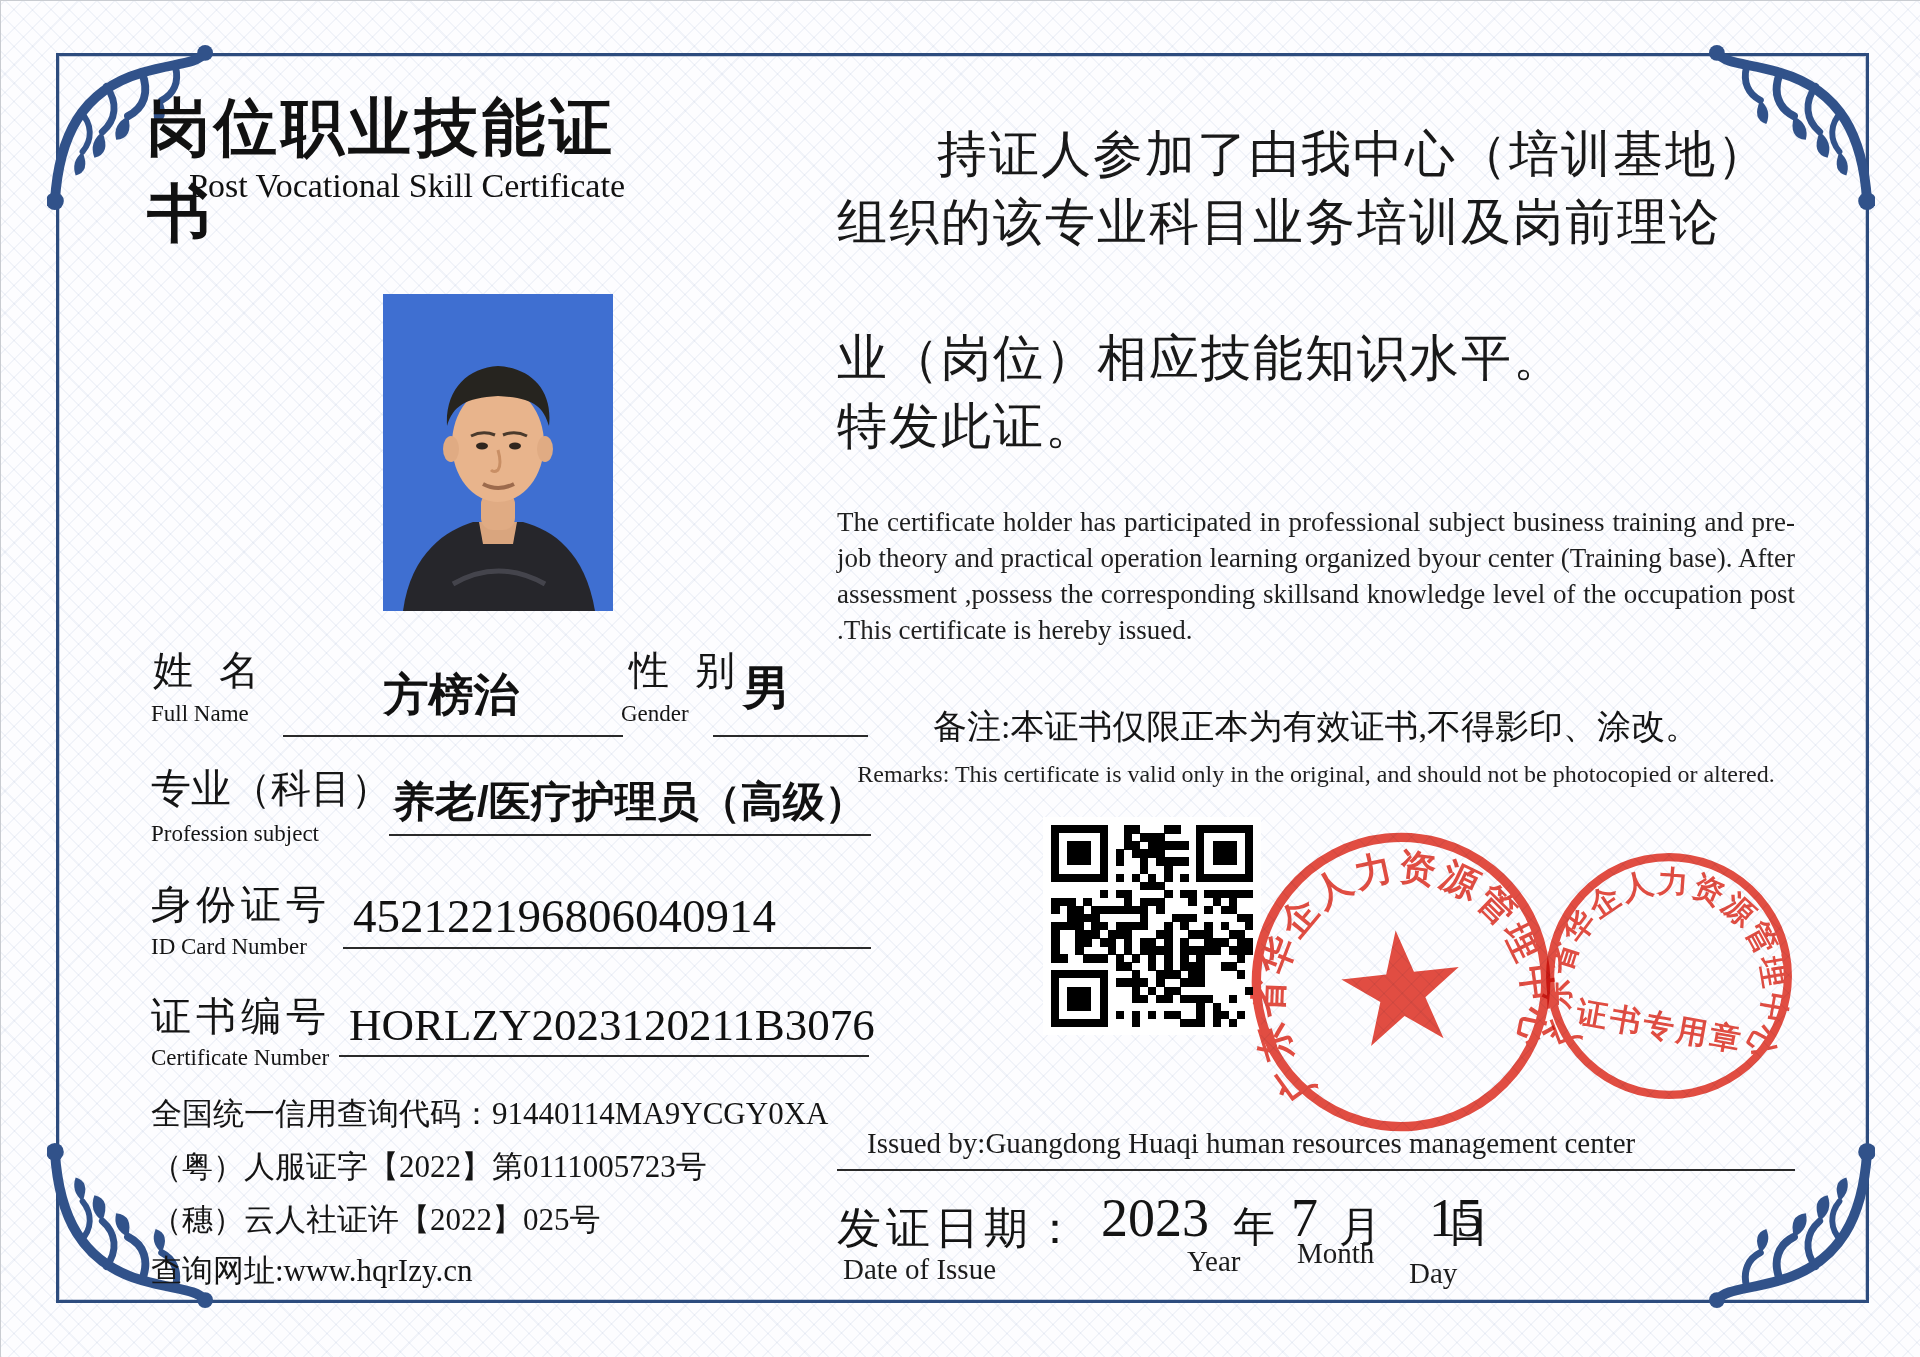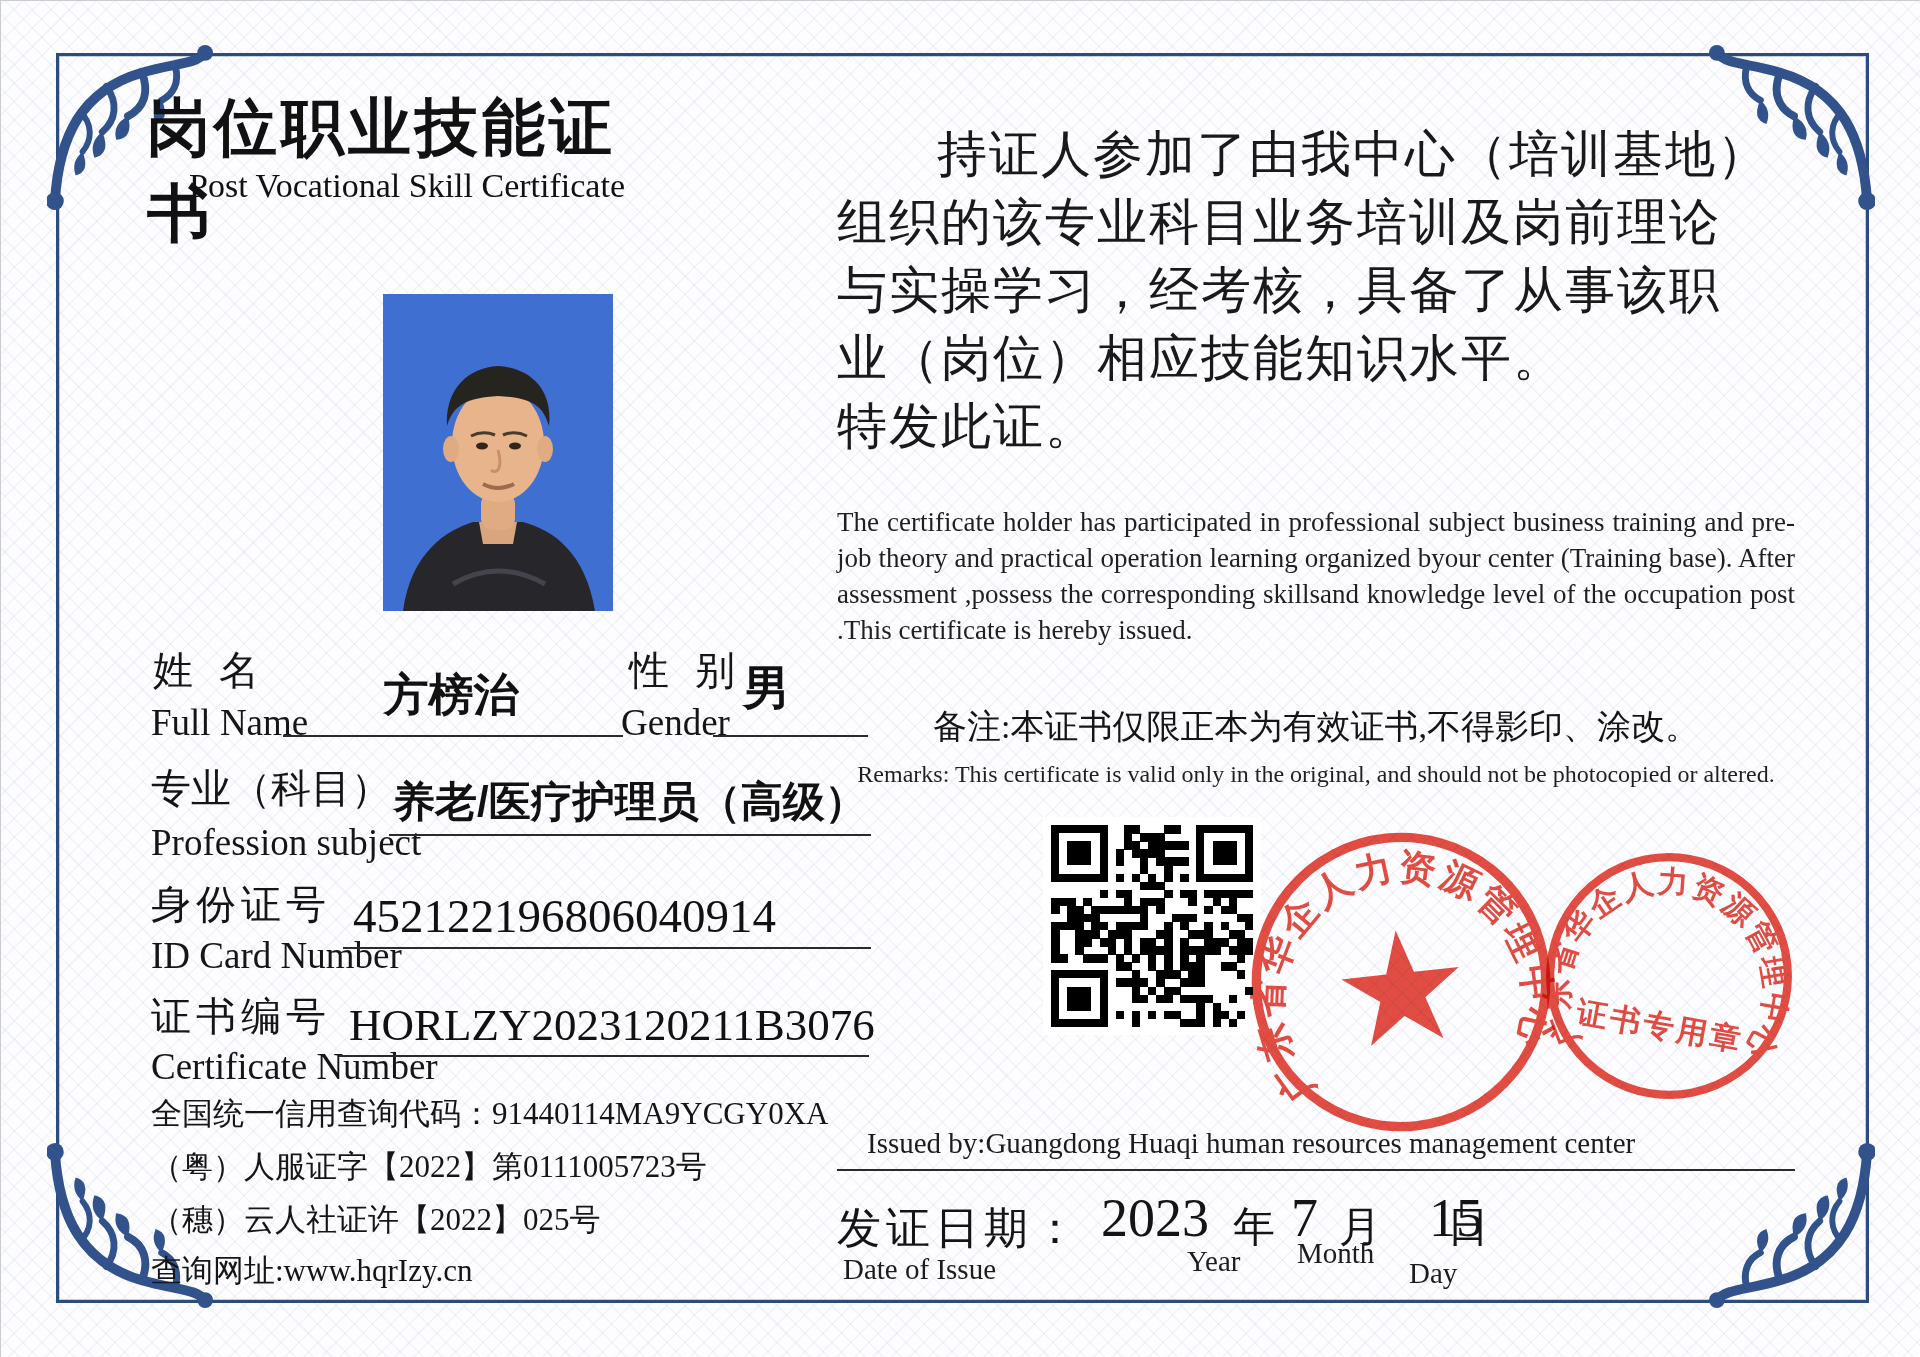--- a/index.html
+++ b/index.html
@@ -17,21 +17,21 @@
   .border-frame{
     left:55px;top:52px;width:1807px;height:1244px;
     border:3px solid #2d4c7e;box-shadow:inset 0 0 0 1px rgba(45,76,126,.25);
   }
   .corner{width:168px;height:168px;}
   .corner svg{width:100%;height:100%;display:block;}
   .title-cn{left:146px;top:84px;width:520px;text-align:left;font-size:63px;font-weight:bold;letter-spacing:4px;color:#111;}
   .title-en{left:146px;top:166px;width:520px;text-align:center;font-size:34px;color:#111;}
   .photo{left:382px;top:293px;width:230px;height:317px;}
   .label-cn{font-size:40px;color:#151515;white-space:nowrap;}
-  .label-en{font-size:37px;color:#151515;white-space:nowrap;}
+  .label-en{font-size:23px;color:#151515;white-space:nowrap;}
   .value-sans{font-family:"Liberation Sans","DejaVu Sans",sans-serif;font-weight:600;color:#111;white-space:nowrap;}
   .value-serif{font-family:"Liberation Serif","DejaVu Serif",serif;color:#111;white-space:nowrap;}
   .uline{border-top:2px solid #2a2a2a;height:0;}
   .footer-line{font-size:31px;color:#151515;white-space:nowrap;}
   .body-line{left:836px;width:962px;font-size:50px;letter-spacing:2px;color:#191919;white-space:nowrap;}
   .body-en{left:836px;top:503px;width:958px;font-size:27px;line-height:36px;text-align:justify;color:#1f1f1f;font-family:Liberation Serif, serif;}
   .remark-cn{left:836px;top:703px;width:958px;text-align:center;font-size:34px;color:#151515;white-space:nowrap;}
   .remark-en{left:836px;top:760px;width:958px;text-align:center;font-size:24px;color:#1f1f1f;white-space:nowrap;}
   .stamp{mix-blend-mode:multiply;opacity:.88;}
   .qr{left:1042px;top:816px;width:218px;height:218px;background:#fff;}
@@ -149,21 +149,20 @@
   <div class="abs value-serif" style="left:348px;top:998px;font-size:45px;">HORLZY2023120211B3076</div>
   <div class="abs uline" style="left:338px;top:1054px;width:530px;"></div>
 
   <div class="abs footer-line" style="left:150px;top:1092px;">全国统一信用查询代码：91440114MA9YCGY0XA</div>
   <div class="abs footer-line" style="left:150px;top:1145px;">（粤）人服证字【2022】第0111005723号</div>
   <div class="abs footer-line" style="left:150px;top:1198px;">（穗）云人社证许【2022】025号</div>
   <div class="abs footer-line" style="left:150px;top:1249px;">查询网址:www.hqrIzy.cn</div>
 
   <div class="abs body-line" style="top:120px;padding-left:100px;">持证人参加了由我中心（培训基地）</div>
   <div class="abs body-line" style="top:188px;">组织的该专业科目业务培训及岗前理论</div>
-  <div class="abs body-line" style="top:256px;">与实操学习，经考核，具备了从事该职</div>
   <div class="abs body-line" style="top:324px;">业（岗位）相应技能知识水平。</div>
   <div class="abs body-line" style="top:392px;">特发此证。</div>
 
   <div class="abs body-en">The certificate holder has participated in professional subject business training and pre-job theory and practical operation learning organized byour center (Training base). After assessment ,possess the corresponding skillsand knowledge level of the occupation post .This certificate is hereby issued.</div>
 
   <div class="abs remark-cn">备注:本证书仅限正本为有效证书,不得影印、涂改。</div>
   <div class="abs remark-en">Remarks: This certificate is valid only in the original, and should not be photocopied or altered.</div>
 
   <div class="abs qr">
     <svg viewBox="-1 -1 27 27" width="218" height="218" shape-rendering="crispEdges">

